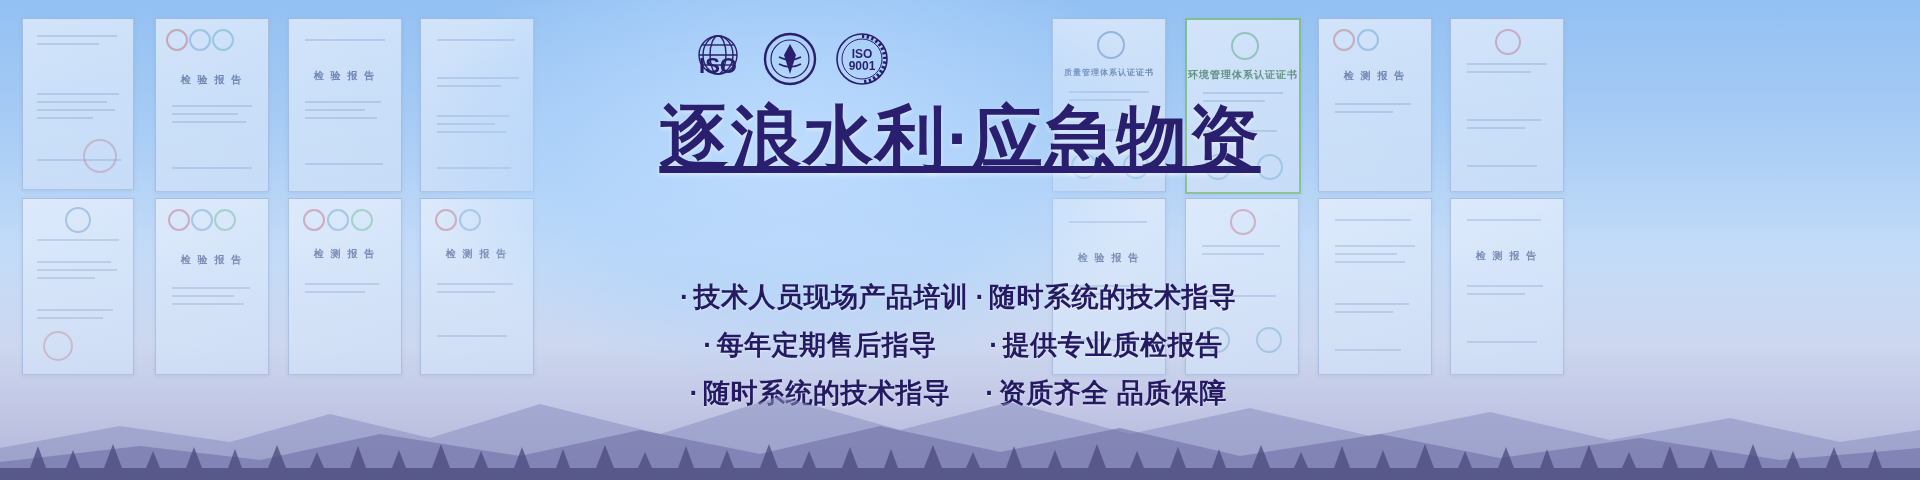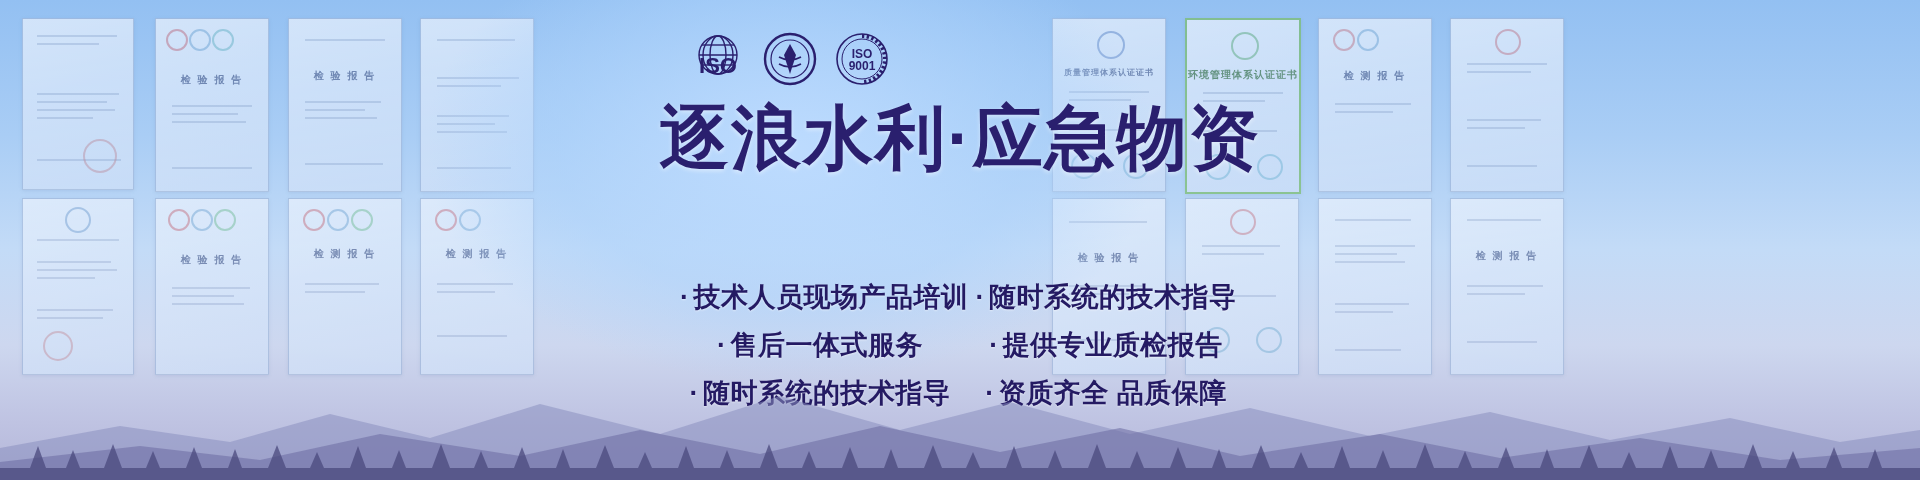--- a/index.html
+++ b/index.html
@@ -49,20 +49,21 @@
     position:absolute;left:690px;top:28px;width:200px;height:62px;
     display:flex;align-items:center;justify-content:space-between;
   }
   .badge{width:56px;height:56px;position:relative;}
   
   .headline{
     position:absolute;left:0;top:100px;width:1920px;text-align:center;
     font-size:70px;line-height:76px;font-weight:bold;color:#2a1f6e;
     letter-spacing:2px;
     text-shadow:0 2px 4px rgba(255,255,255,.45);
+    text-decoration:underline;
   }
   
   .bandwrap{position:absolute;left:0;top:185px;width:1920px;text-align:center;}
   .band{
     display:inline-block;background:#2a1f6e;color:#ffffff;
     font-size:44px;line-height:56px;font-weight:bold;letter-spacing:1px;
     padding:6px 22px 8px 22px;
   }
   
   .bullets{
@@ -290,21 +291,21 @@
       <div class="bcell left">
         <span class="dot">·</span><span>技术人员现场产品培训</span>
       </div>
       <div class="bcell right">
         <span class="dot">·</span><span>随时系统的技术指导</span>
       </div>
     </div>
 
     <div class="brow">
       <div class="bcell left">
-        <span class="dot">·</span><span>售后一体式服务</span>
+        <span class="dot">·</span><span>每年定期售后指导</span>
       </div>
       <div class="bcell right">
         <span class="dot">·</span><span>提供专业质检报告</span>
       </div>
     </div>
 
     <div class="brow">
       <div class="bcell left">
         <span class="dot">·</span><span>随时系统的技术指导</span>
       </div>

